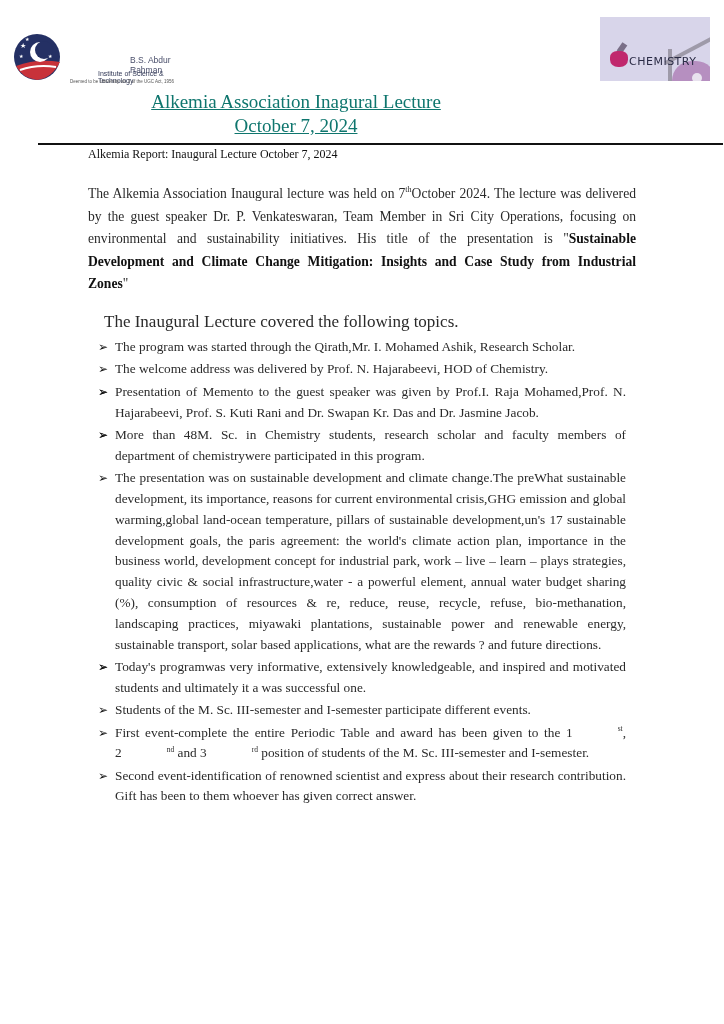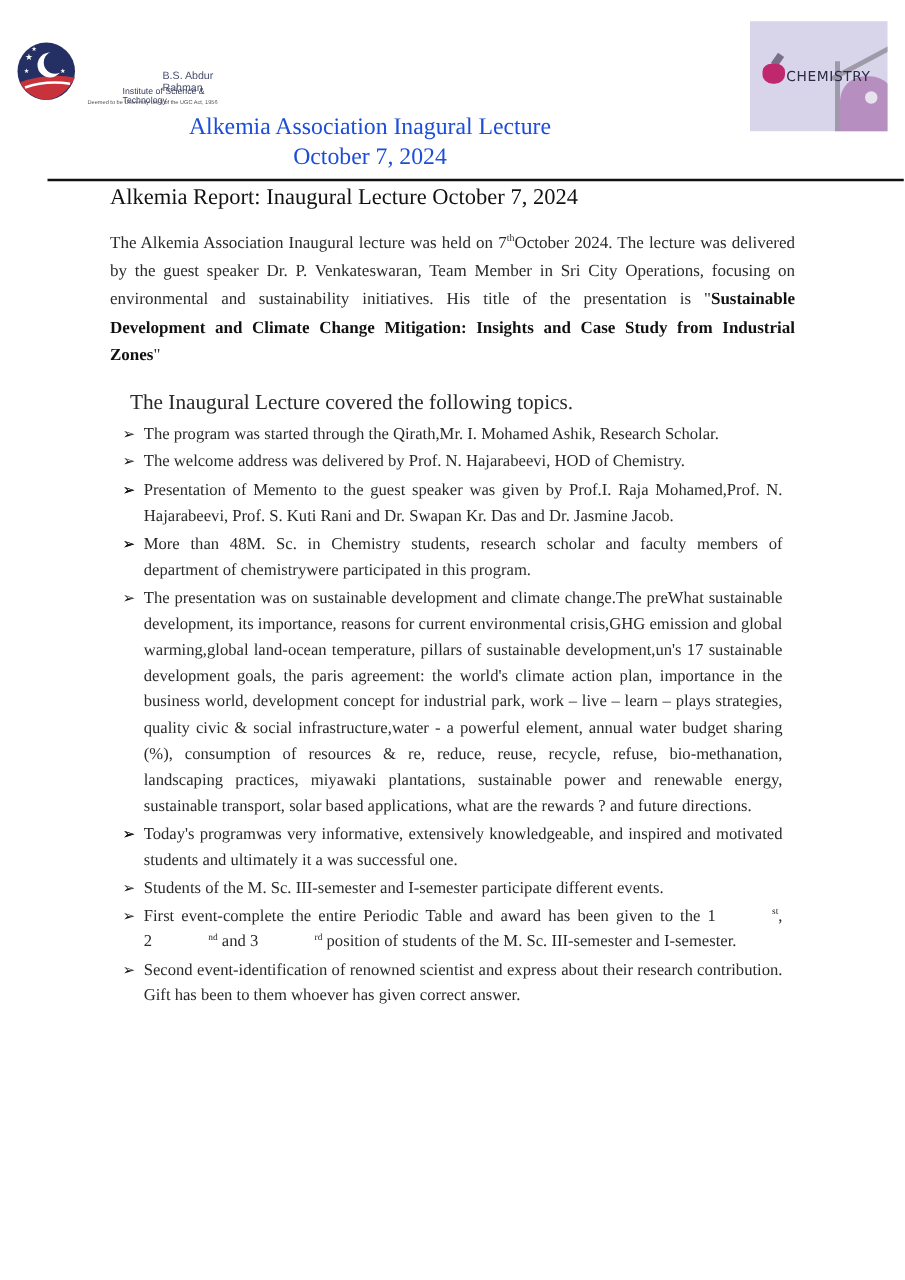--- a/index.html
+++ b/index.html
@@ -7,33 +7,33 @@
     width: 724px; height: 1024px; position: relative; overflow: hidden;
     font-family: "Liberation Serif", "DejaVu Serif", serif; color: #1c1c1c;
   }
   .logo-left { position: absolute; left: 12px; top: 30px; width: 185px; height: 56px; }
   .logo-emblem { position: absolute; left: 0; top: 2px; width: 50px; height: 50px; }
   .logo-sub1 { position: absolute; left: 118px; top: 0px; font-family: "Liberation Sans", sans-serif; font-size: 8.5px; color: #4a4f6b; margin-top: 25px; }
   .logo-name { position: absolute; left: 50px; top: 6px; font-family: "Liberation Sans", sans-serif; font-weight: bold; font-size: 29px; color: #243064; letter-spacing: -0.3px; }
   .logo-sub2 { position: absolute; left: 86px; top: 40px; font-family: "Liberation Sans", sans-serif; font-size: 7px; color: #333a58; }
   .logo-sub3 { position: absolute; left: 58px; top: 49px; font-family: "Liberation Sans", sans-serif; font-size: 4.5px; color: #555; white-space: nowrap; }
 
-  .logo-right { position: absolute; left: 600px; top: 17px; width: 110px; height: 88px; background: #d8d5ea; overflow: hidden; }
+  .logo-right { position: absolute; left: 600px; top: 17px; width: 110px; height: 64px; background: #d8d5ea; overflow: hidden; }
   .logo-right .bar { position: absolute; background: #9e9aa9; }
   .logo-right .blob { position: absolute; left: 72px; top: 44px; width: 44px; height: 50px; background: #b68fc0; border-radius: 20px 20px 0 0; }
   .logo-right .blob-hole { position: absolute; left: 92px; top: 56px; width: 10px; height: 10px; background: #e8e2ee; border-radius: 50%; }
   .logo-right .flask { position: absolute; left: 10px; top: 34px; width: 18px; height: 16px; background: #c0286d; border-radius: 40% 40% 45% 45%; }
   .logo-right .flask-neck { position: absolute; left: 19px; top: 26px; width: 6px; height: 10px; background: #7a6f88; transform: rotate(35deg); }
   .logo-right .word { position: absolute; left: 29px; top: 38px; font-family: "DejaVu Sans", sans-serif; font-size: 11px; color: #2a2b45; letter-spacing: 0.5px; }
 
-  .title { position: absolute; left: 0; width: 592px; text-align: center; font-size: 19px; color: #1d4ed8; }
+  .title { position: absolute; left: 0; width: 592px; text-align: center; font-size: 19px; color: #0f766e; text-decoration: underline; }
   .title.t1 { top: 91px; }
   .title.t2 { top: 115px; }
   .rule { position: absolute; left: 38px; top: 143px; width: 685px; height: 2px; background: #111; }
-  .report-heading { position: absolute; left: 88px; top: 147px; font-size: 18px; color: #111; }
+  .report-heading { position: absolute; left: 88px; top: 147px; font-size: 12px; color: #111; }
 
   .para { position: absolute; left: 88px; width: 548px; top: 183px; font-size: 13.6px; line-height: 22.5px; text-align: justify; color: #2a2a2a; }
   .para b { color: #111; font-weight: bold; }
   .para sup { font-size: 8px; line-height: 0; }
 
   .topics-intro { position: absolute; left: 104px; top: 312px; font-size: 17px; color: #2a2a2a; }
 
   .list { position: absolute; left: 98px; width: 528px; top: 337px; margin: 0; padding: 0; list-style: none; }
   .list li { position: relative; padding-left: 17px; font-size: 13.3px; line-height: 20.8px; text-align: justify; color: #2a2a2a; margin-bottom: 1.6px; }
   .list li .arrow { position: absolute; left: 0; top: 0; font-size: 12px; color: #111; }

